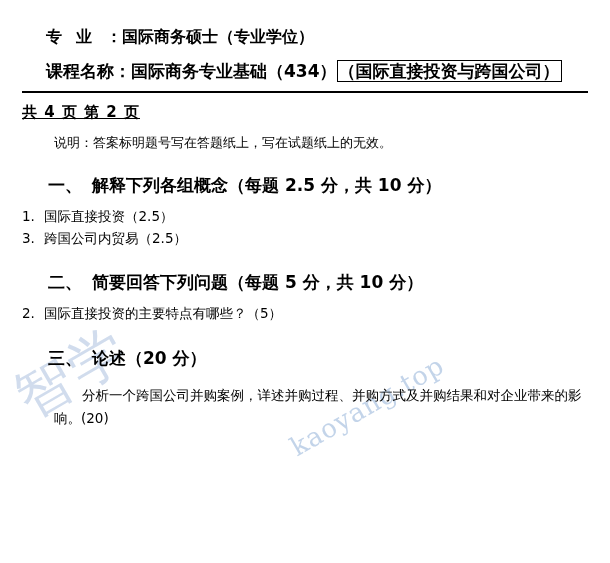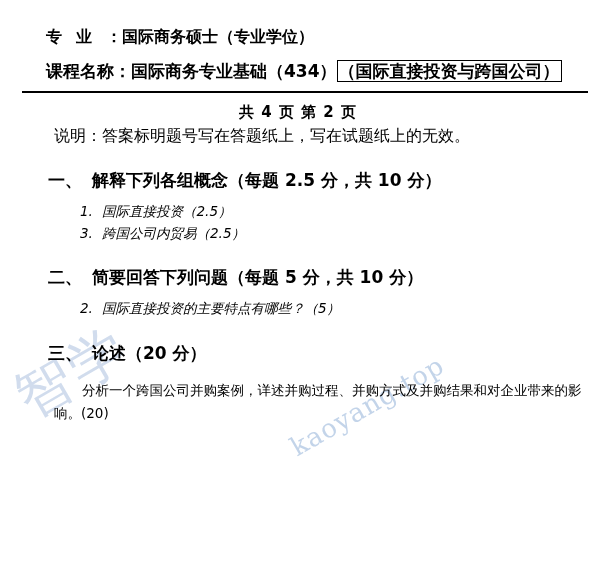--- a/index.html
+++ b/index.html
@@ -88,31 +88,32 @@
     border: 1px solid #000;
     padding: 0 1px;
   }
   .rule {
     border: 0;
     border-top: 2px solid #000;
     margin: 6px 0 0 0;
   }
 
   .page-count {
-    text-align: center;
+    text-align: left;
     font-size: 15px;
     font-weight: bold;
     margin-top: 10px;
     margin-right: 14px;
     letter-spacing: 1px;
+    text-decoration: underline;
   }
 
   .note {
-    font-size: 16px;
-    margin-top: 4px;
+    font-size: 13px;
+    margin-top: 12px;
     margin-left: 32px;
   }
 
   
   .section {
     margin-top: 22px;
   }
   .section-title {
     font-size: 17px;
     font-weight: bold;
@@ -124,23 +125,21 @@
     width: 44px;
   }
   .ol-items {
     margin: 8px 0 0 0;
     padding: 0;
     list-style: none;
   }
   .ol-items li {
     font-size: 13.5px;
     line-height: 1.65;
-    margin-left: 58px;
-    white-space: nowrap;
-    font-style: italic;
+    white-space: nowrap;
   }
   .li-num {
     display: inline-block;
     width: 22px;
   }
   .para {
     font-size: 13.5px;
     line-height: 1.7;
     margin-top: 14px;
     margin-left: 32px;

